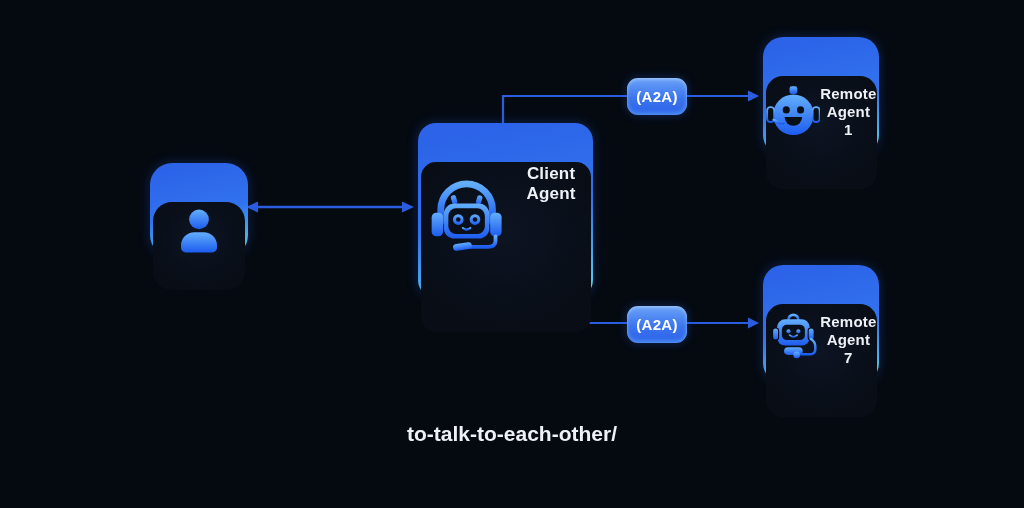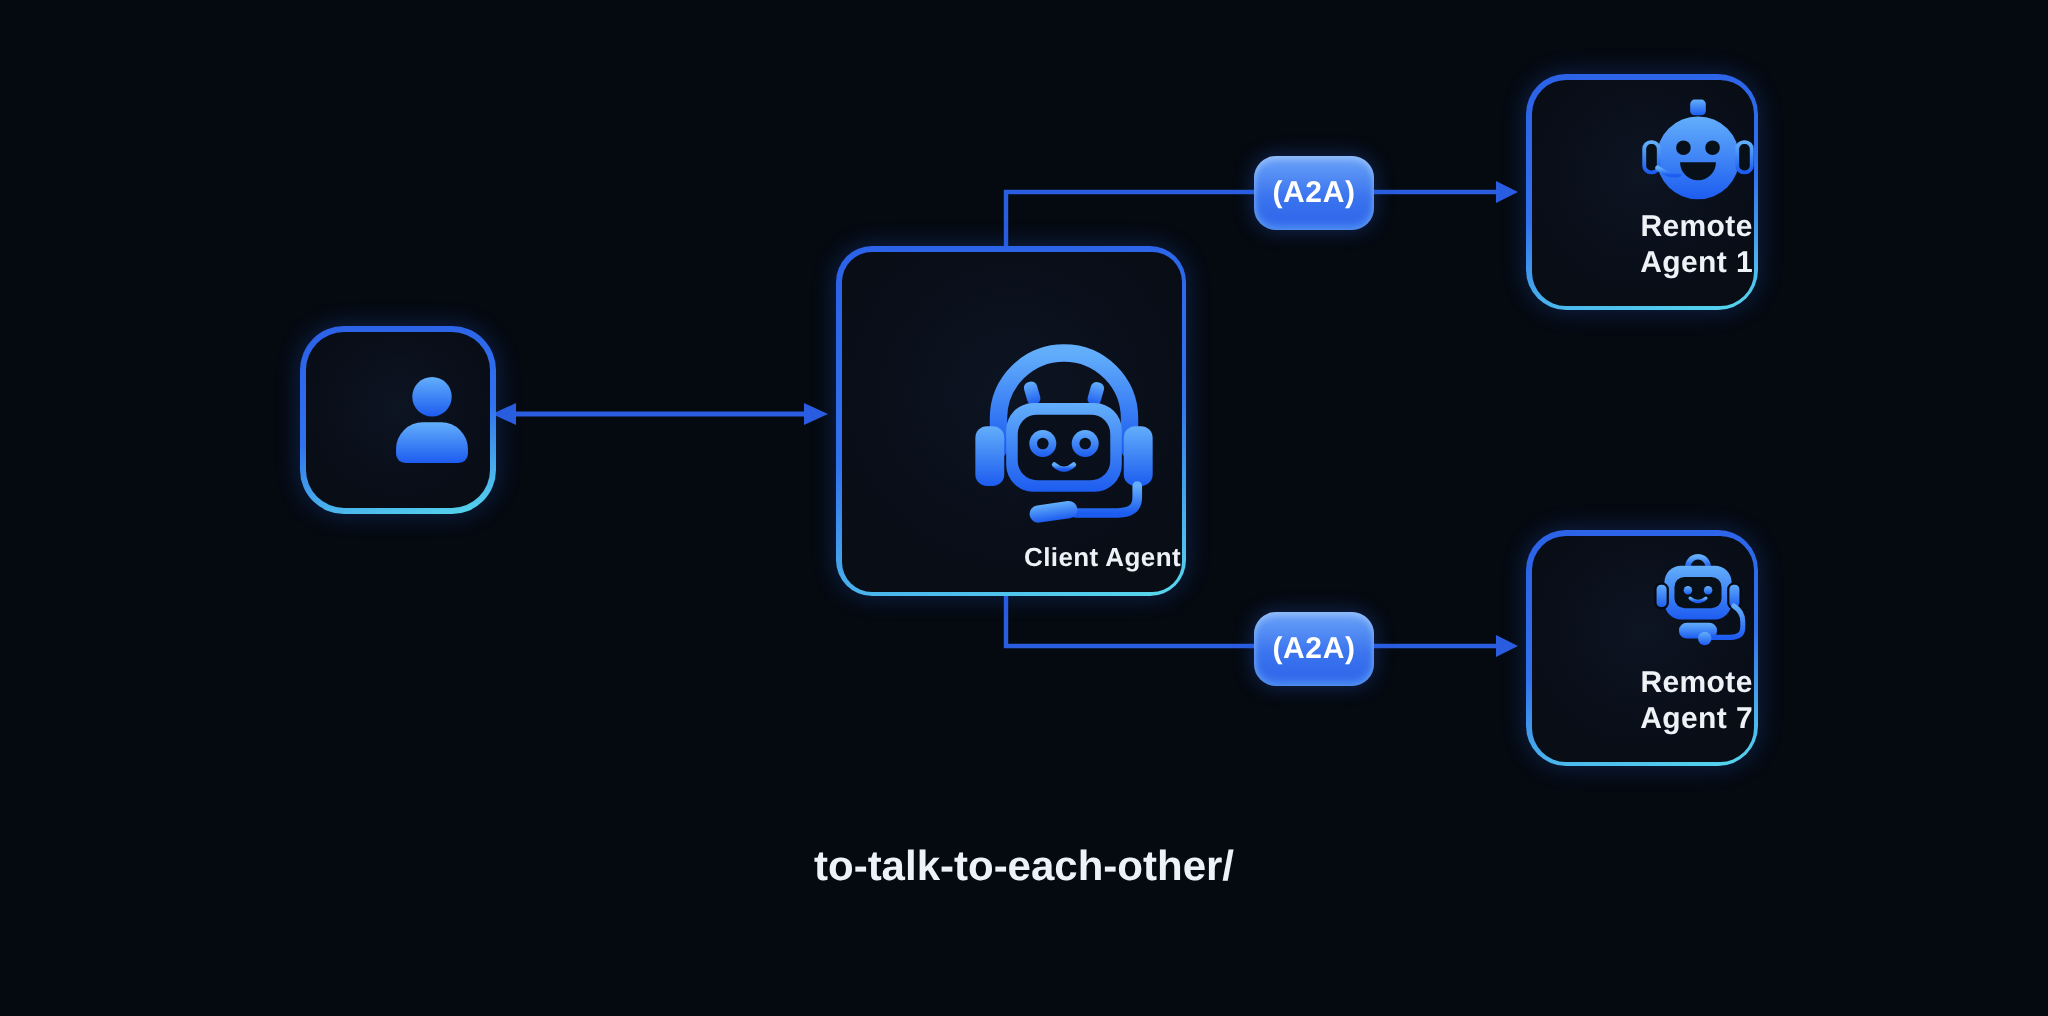--- a/index.html
+++ b/index.html
@@ -11,34 +11,34 @@
   }
   
   .node{
     position:absolute;z-index:2;
     background:linear-gradient(168deg,#2c63e8 8%,#3172ee 52%,#57d9ec 100%);
     box-shadow:0 0 12px rgba(40,95,225,.30);
   }
   .node-inner{
     width:100%;height:100%;box-sizing:border-box;
     background:radial-gradient(circle at 50% 42%,#0d1422 0%,#080d16 75%);
-    display:flex;flex-direction:column;align-items:flex-end;
+    display:flex;flex-direction:row;align-items:flex-start;margin-top:36px;
   }
   .node-user{left:150px;top:163px;width:92px;height:88px;border-radius:22px;padding:3px;}
   .node-user .node-inner{border-radius:19px;justify-content:center;}
   .node-client{left:418px;top:123px;width:170px;height:170px;border-radius:18px;padding:2.5px;}
   .node-client .node-inner{border-radius:15px;justify-content:flex-end;padding-bottom:10px;}
   .node-remote{width:111px;height:113px;border-radius:20px;padding:2.5px;}
   .node-remote .node-inner{border-radius:17px;justify-content:flex-start;padding-top:7px;}
   .node-remote1{left:763px;top:37px;}
   .node-remote2{left:763px;top:265px;}
   
   .lbl{font-weight:700;text-align:center;letter-spacing:.2px;}
   .user-label{position:absolute;left:136px;top:265px;width:120px;font-size:20px;z-index:2;}
-  .client-label{font-size:13px;margin-top:2px;}
+  .client-label{font-size:17px;margin-top:2px;}
   .remote-label{font-size:15px;line-height:18px;margin-top:2px;}
   
   .a2a-badge{
     position:absolute;z-index:3;width:60px;height:37px;border-radius:11px;
     background:linear-gradient(180deg,#6ba4f8 0%,#3b74ee 55%,#2c63ea 100%);
     box-shadow:inset 0 -2px 4px rgba(150,225,255,.38),inset 0 2px 3px rgba(255,255,255,.28),0 0 10px rgba(45,100,230,.35);
     display:flex;align-items:center;justify-content:center;
     color:#fff;font-weight:700;font-size:15px;letter-spacing:.3px;
   }
   .badge-1{left:627px;top:78px;}

